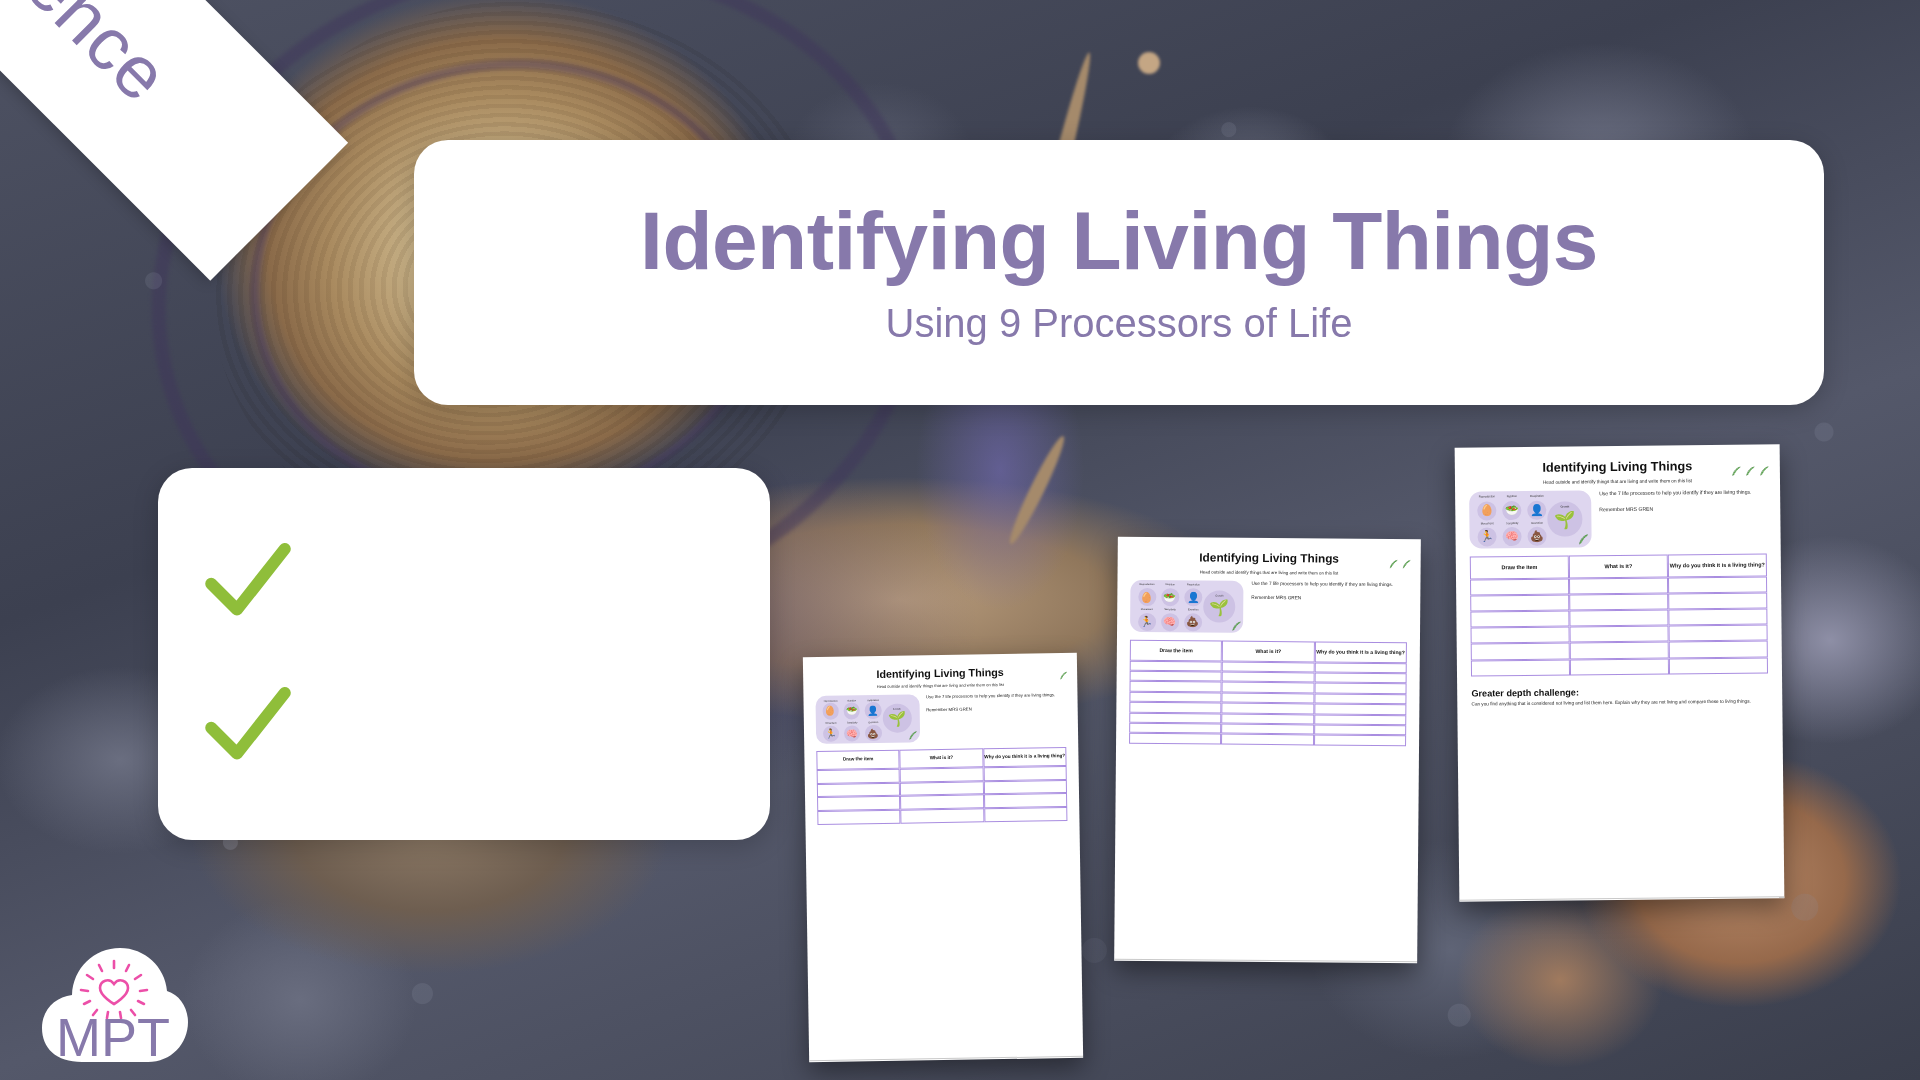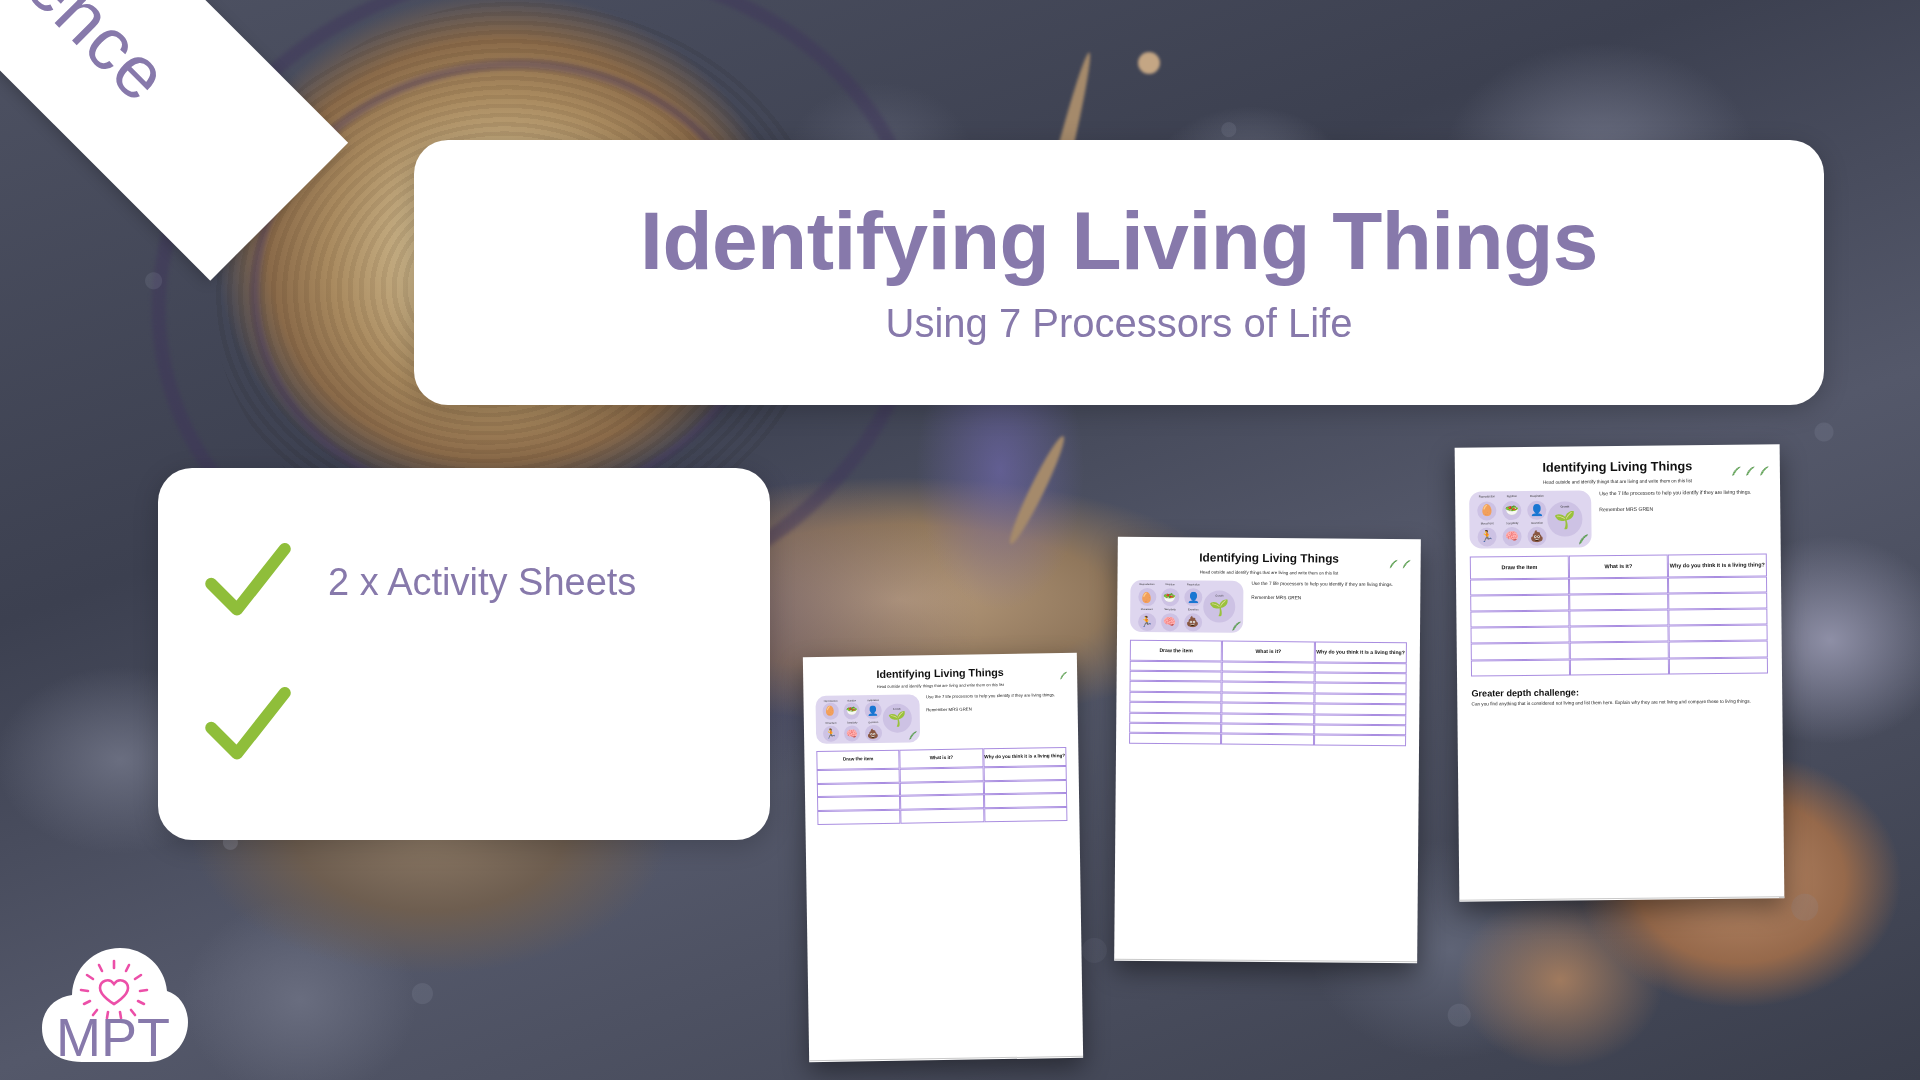--- a/index.html
+++ b/index.html
@@ -236,29 +236,28 @@
   <div class="tentacle" id="tentacle-short"></div>
   <div id="bg-grain"></div>
 </div>
 
 <div id="science-ribbon">
   <span>Science</span>
 </div>
 
 <div id="title-card">
   <div id="title-main">Identifying Living Things</div>
-  <div id="title-sub">Using 7 Processors of Life</div>
+  <div id="title-sub">Using 9 Processors of Life</div>
 </div>
 
 <div id="features-card">
   <div class="feature-row">
     <svg class="feature-check" viewBox="0 0 100 100">
       <path d="M10 52 L38 80 L90 14" fill="none" stroke="#8fbe3a" stroke-width="13" stroke-linecap="round" stroke-linejoin="round"></path>
     </svg>
-    <div class="feature-label">2 x Activity Sheets</div>
   </div>
   <div class="feature-row">
     <svg class="feature-check" viewBox="0 0 100 100">
       <path d="M10 52 L38 80 L90 14" fill="none" stroke="#8fbe3a" stroke-width="13" stroke-linecap="round" stroke-linejoin="round"></path>
     </svg>
   </div>
 </div>
 
 <div id="mpt-logo">
   <svg viewBox="0 0 150 128">

